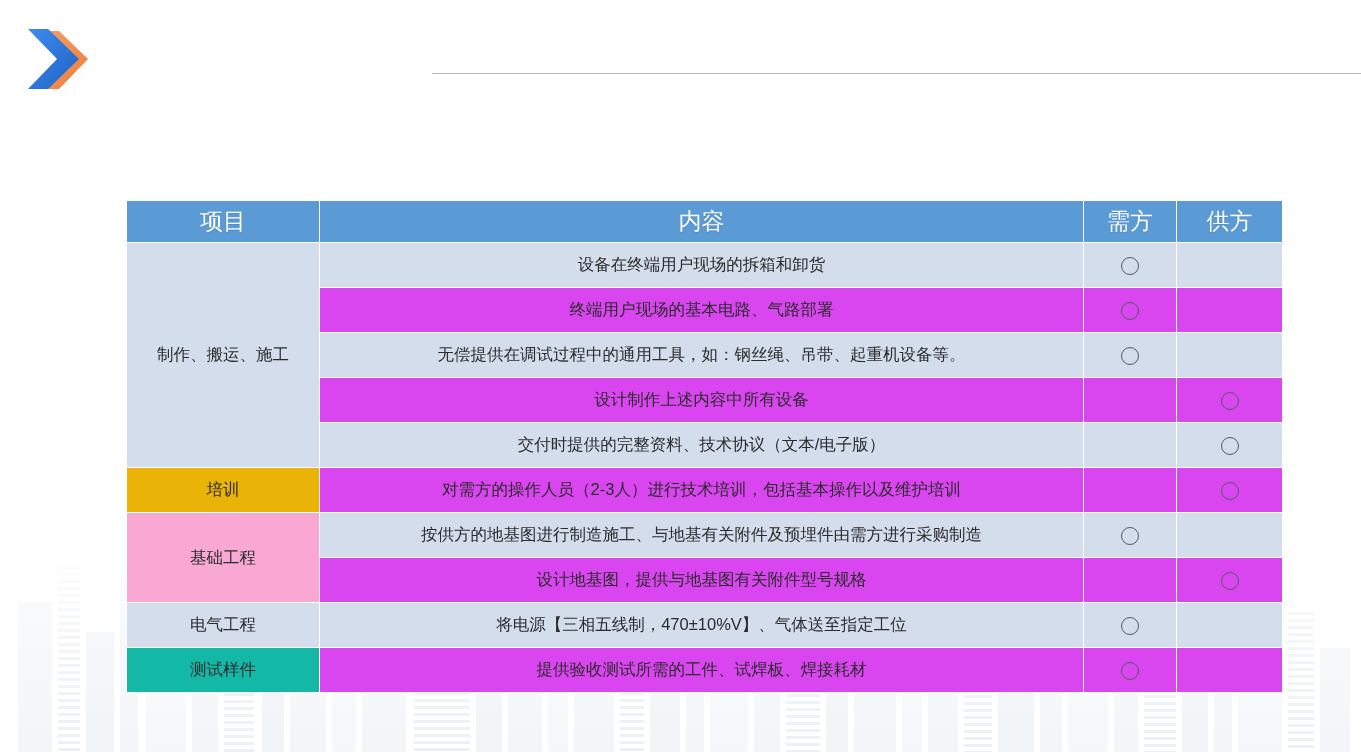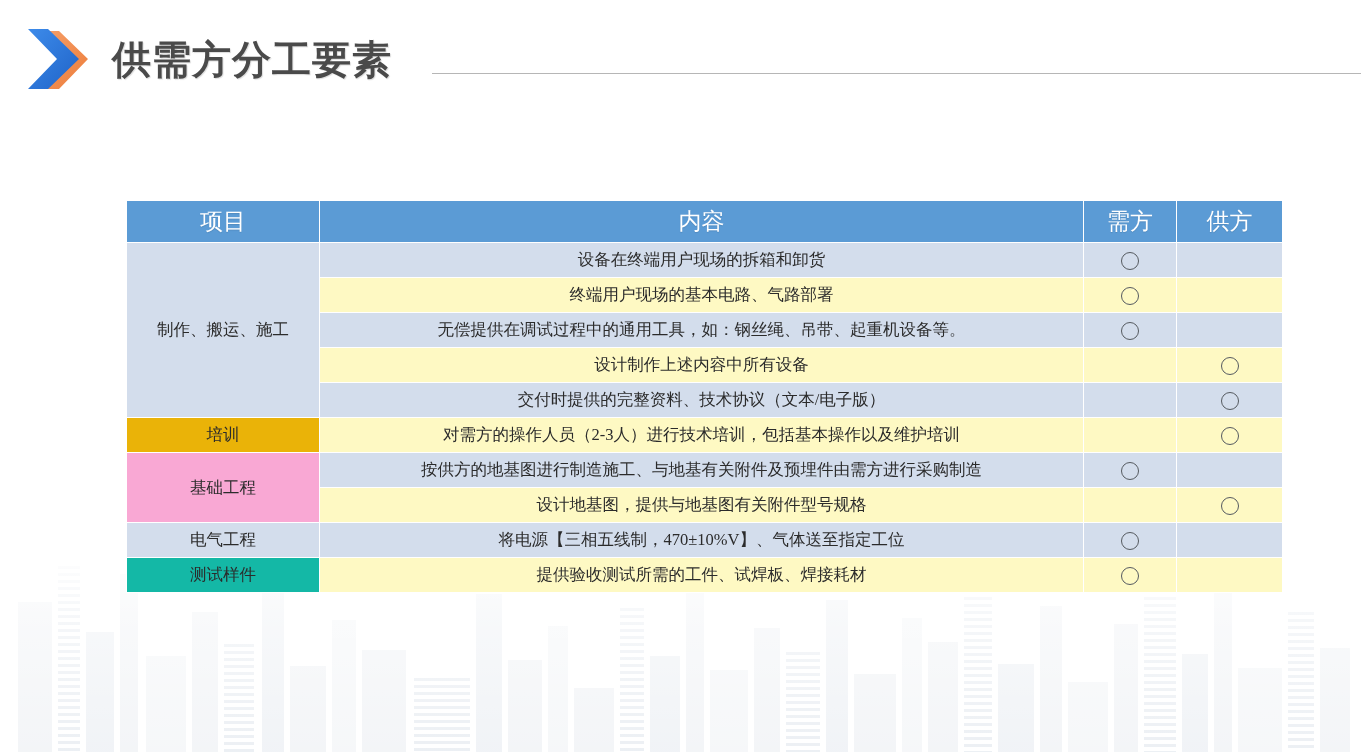--- a/index.html
+++ b/index.html
@@ -116,25 +116,24 @@
     text-shadow: 0 1px 1px rgba(0,0,0,0.10);
   }
   .col-item   { width: 192px; }
   .col-content{ width: 763px; }
   .col-demand { width: 92px; }
   .col-supply { width: 105px; }
 
   table.spec td {
     font-size: 16.5px;
     color: #2b2b2b;
-    height: 34px;
-    font-family: Liberation Serif, serif;
+    height: 44px;
   }
   td.shade-a { background: #d3ddec; }
-  td.shade-b { background: #fef9c3; }
+  td.shade-b { background: #d946ef; }
   td.item-cell {
     background: #d3ddec;
     font-size: 16.5px;
     color: #2b2b2b;
   }
   td.item-cell.alt { background: #dde4f0; }
   td.content-cell { padding: 0 10px; }
   .mark {
     display: inline-block;
     width: 16px;
@@ -200,21 +199,20 @@
         <linearGradient id="gOrange" x1="0" y1="0" x2="1" y2="1">
           <stop offset="0%" stop-color="#F6A06A"></stop>
           <stop offset="100%" stop-color="#ED7D3A"></stop>
         </linearGradient>
       </defs>
       <polygon points="33,4 62,32 33,62 11,62 40,32 11,4" fill="url(#gOrange)"></polygon>
       <polygon points="22,2 53,32 22,62 2,62 31,32 2,2" fill="url(#gBlue)"></polygon>
     </svg>
   </div>
 
-  <div class="page-title">供需方分工要素</div>
 
   <div class="title-rule"></div>
 </div>
 
 <div class="table-wrap">
   <table class="spec">
     <colgroup>
       <col class="col-item">
       <col class="col-content">
       <col class="col-demand">

